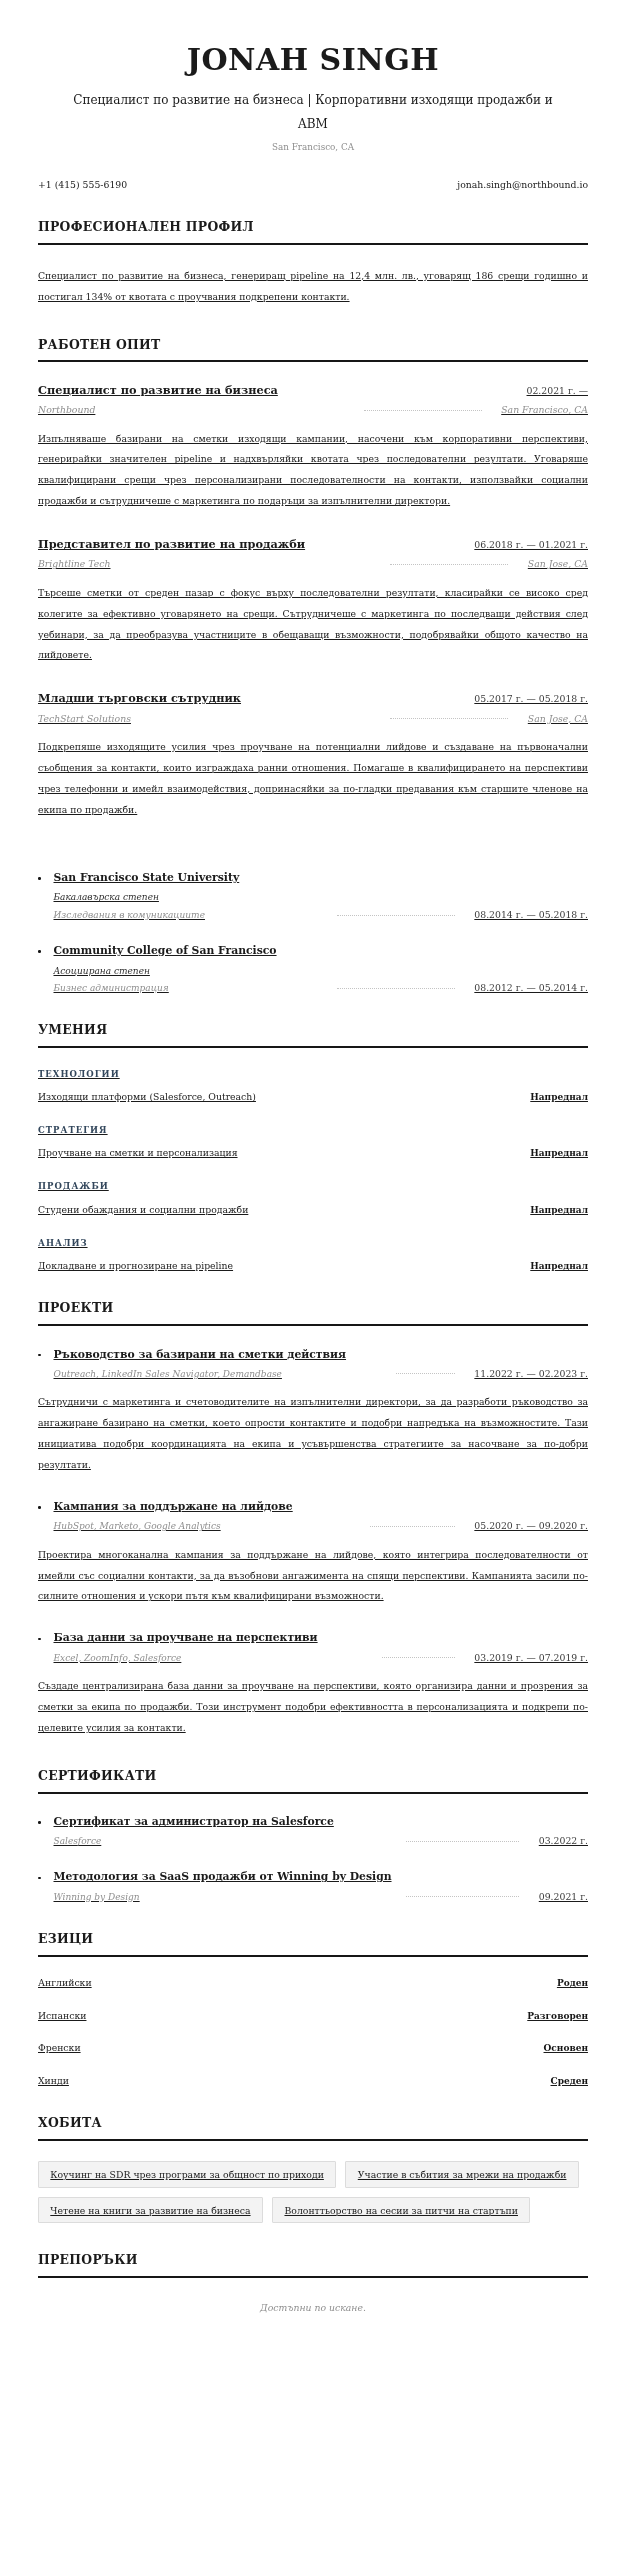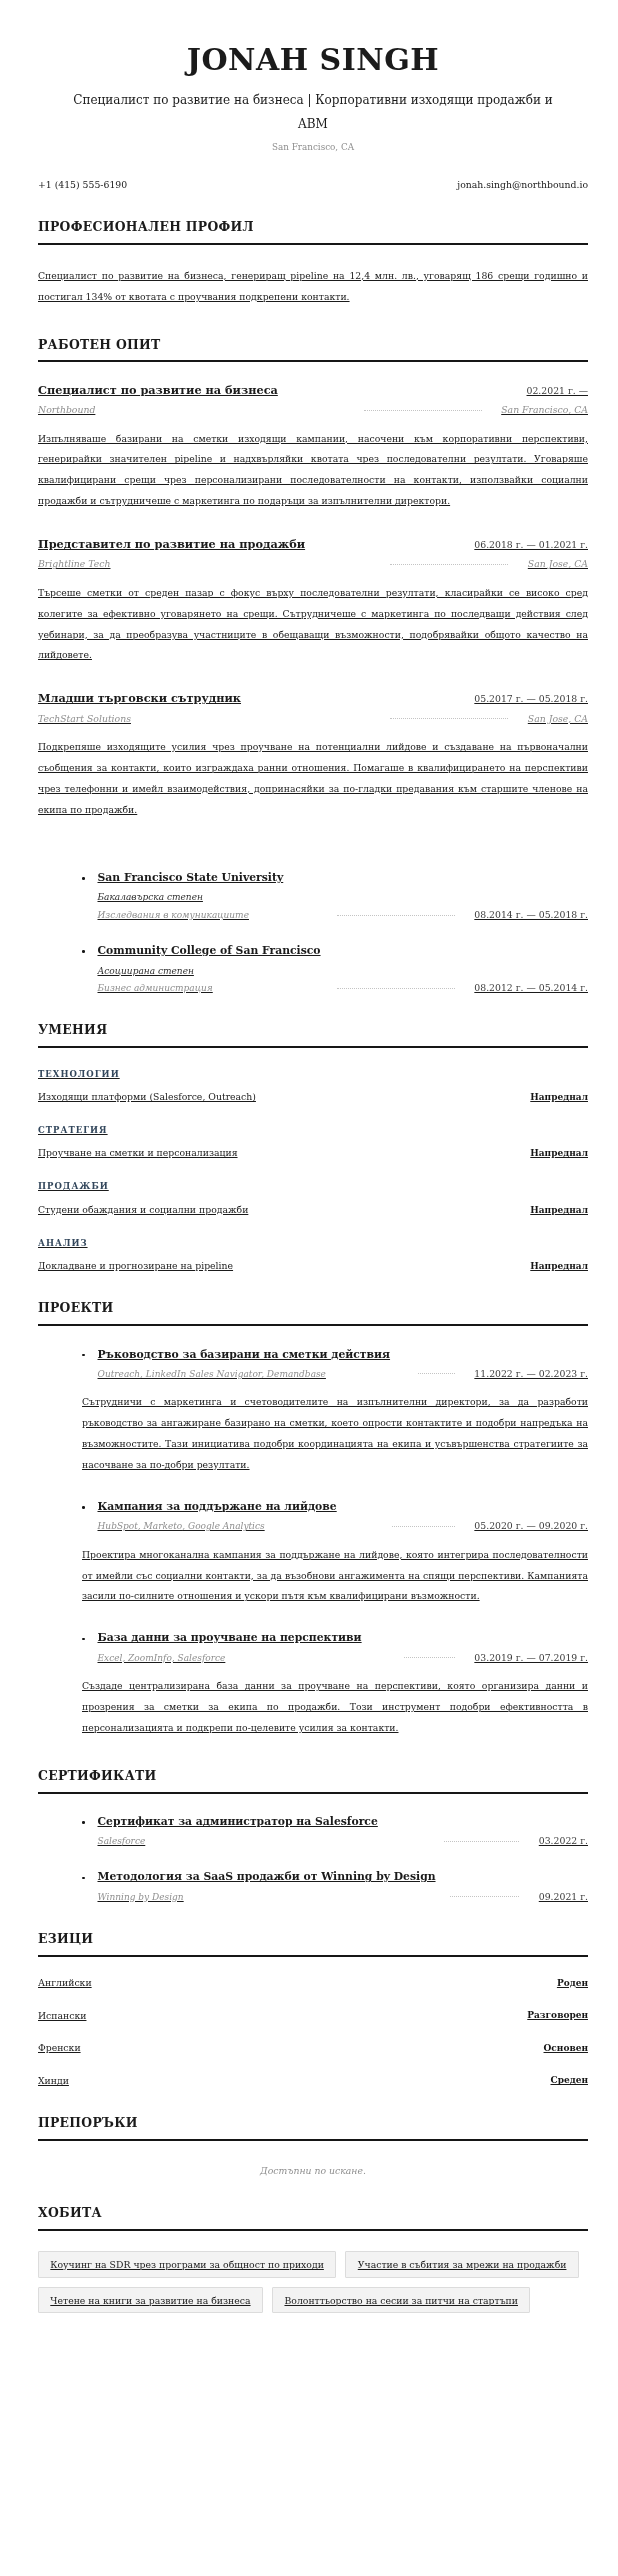--- a/index.html
+++ b/index.html
@@ -28,41 +28,41 @@
   .leader-grow { flex:1 1 20.6px; margin:0 19.6px 4.6px 12.4px; align-self:flex-end; }
 
   
   .job { margin-bottom:25px; }
   .job-head { display:flex; justify-content:space-between; align-items:baseline;gap:10px; }
   .job-title { font-size:11.3px; font-weight:bold; }
   .job-date { white-space:nowrap; padding-left:12.4px; }
   .job-sub { display:flex; align-items:baseline; margin-top:7.2px; font-size:9.3px; }
 
   
-  .b-entry { margin-bottom:23px;margin-left:44px; }
+  .b-entry { margin-bottom:23px; }
   .b-row { display:flex; }
   .b-col { flex:0 0 15.5px; }
   .dot { width:2.6px; height:2.6px; border-radius:50%; background:#161616; margin-top:7.2px; }
   .b-content { flex:1 1 auto; min-width:0; }
   .e-name { font-size:10.8px; font-weight:bold; line-height:1.45; }
   .e-sub { margin-top:6.7px; font-size:9px; font-style:italic; color:#2e2e2e; }
   .e-tail { display:flex; align-items:baseline; margin-top:6.7px; font-size:9px; }
   .entry-flex { display:flex; align-items:flex-end; }
   .entry-left { flex:1 1 auto; max-width:340px; min-width:0; }
   .entry-date { flex:0 1 auto; min-width:0; text-align:right; align-self:flex-end; }
 
   
   .skill-group { margin-bottom:23px; }
   .skill-cat { font-size:8.5px; font-weight:bold; letter-spacing:1px; color:#33475c; }
   .skill-row { display:flex; justify-content:space-between; align-items:baseline; margin-top:12.4px; }
   .skill-name { font-size:9.3px; }
   .lvl { font-size:9px; font-weight:bold; color:#161616; }
 
   
-  .lang-row { display:flex; justify-content:space-between; align-items:center; margin-bottom:21.6px; font-size:9.3px; }
+  .lang-row { display:flex; justify-content:space-between; align-items:flex-end; margin-bottom:21.6px; font-size:9.3px; }
 
   
   .chips { display:flex; flex-wrap:wrap; gap:9.3px; }
   .chip { background:#f3f3f3; border:0.5px solid #dcdcdc; border-radius:1px; padding:6.7px 11.3px; font-size:9.3px; }
 
   
   .refs-note { margin-top:24px; text-align:center; font-size:9.3px; }
 </style>
 </head>
 <body>
@@ -335,30 +335,30 @@
         <span class="lvl">Основен</span>
       </div>
       <div class="lang-row" style="margin-bottom:0;">
         <span>Хинди</span>
         <span class="lvl">Среден</span>
       </div>
     </div>
   </div>
 
   <div class="section">
-    <div class="section-title">ПРЕПОРЪКИ</div>
-    <div class="refs-note muted">Достъпни по искане.</div>
-  </div>
-
-  <div class="section">
     <div class="section-title">ХОБИТА</div>
     <div class="section-body">
       <div class="chips">
         <span class="chip">Коучинг на SDR чрез програми за общност по приходи</span>
         <span class="chip">Участие в събития за мрежи на продажби</span>
         <span class="chip">Четене на книги за развитие на бизнеса</span>
         <span class="chip">Волонттьорство на сесии за питчи на стартъпи</span>
       </div>
     </div>
   </div>
 
+  <div class="section">
+    <div class="section-title">ПРЕПОРЪКИ</div>
+    <div class="refs-note muted">Достъпни по искане.</div>
+  </div>
+
 </div>
 
 
 </body></html>

